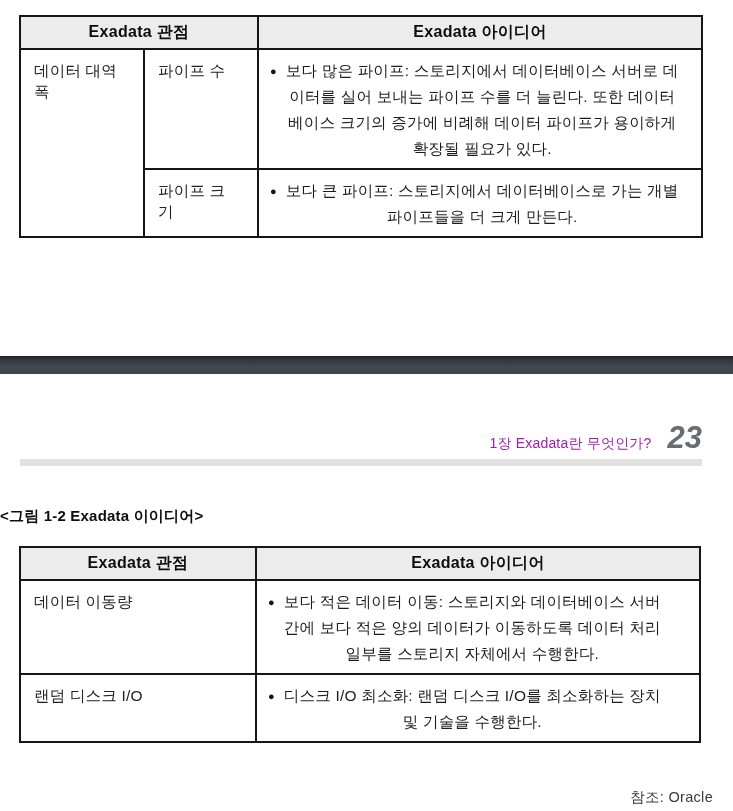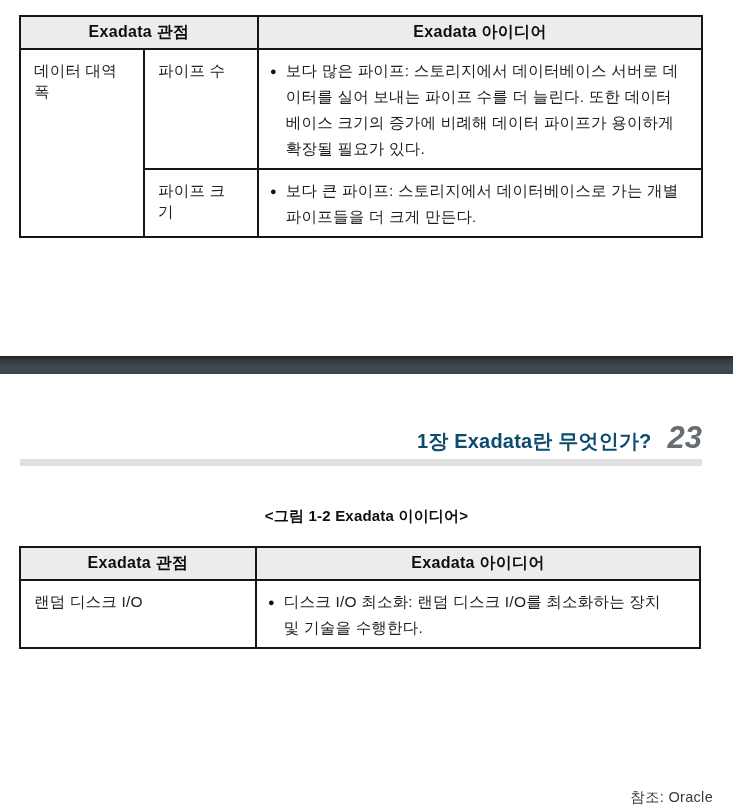--- a/index.html
+++ b/index.html
@@ -44,20 +44,21 @@
     flex: 0 0 auto;
     font-size: 11px;
     line-height: 26px;
     padding-right: 9px;
     color: #111;
   }
   .bullet-text {
     white-space: pre-line;
     line-height: 26px;
     color: #1c1c1c;
+    text-align: center;
   }
 
   #table1 { left: 19px; top: 15px; width: 684px; }
   #table2 { left: 19px; top: 546px; width: 682px; }
 
   
   .dark-bar {
     position: absolute;
     left: 0; top: 356px;
     width: 733px; height: 18px;
@@ -66,44 +67,44 @@
 
   
   .page-header {
     position: absolute;
     top: 420px; right: 31px;
     display: flex;
     align-items: baseline;
     gap: 16px;
   }
   .chapter-title {
-    font-weight: bold;
-    font-size: 20px;
-    color: #0c4a6e;
+    font-weight: normal;
+    font-size: 14px;
+    color: #a21caf;
     letter-spacing: 0.2px;
   }
   .page-number {
     font-weight: bold;
     font-size: 31px;
     color: #686d72;
     font-style: italic;
   }
   .header-rule {
     position: absolute;
     left: 20px; top: 459px;
     width: 682px; height: 7px;
     background: #e1e1e1;
   }
 
   
   .figure-caption {
     position: absolute;
     left: 0; top: 507px;
     width: 733px;
-    text-align: center;
+    text-align: left;
     font-weight: bold;
     font-size: 15px;
     color: #0d0d0d;
     letter-spacing: 0.2px;
   }
 
   
   .reference-note {
     position: absolute;
     top: 788px; right: 20px;
@@ -166,20 +167,31 @@
 <table class="doc-table" id="table2">
   <colgroup>
       <col style="width:236px">
       <col>
     </colgroup>
   <tbody>
       <tr style="height:33px">
     <th>Exadata 관점</th>
     <th>Exadata 아이디어</th>
   </tr>
+  <tr style="height:78px">
+    <td class="label-cell">데이터 이동량</td>
+    <td class="idea-cell">
+      <div class="bullet-item">
+        <span class="bullet">●</span>
+        <span class="bullet-text">보다 적은 데이터 이동: 스토리지와 데이터베이스 서버
+간에 보다 적은 양의 데이터가 이동하도록 데이터 처리
+일부를 스토리지 자체에서 수행한다.</span>
+      </div>
+    </td>
+  </tr>
   <tr style="height:57px">
     <td class="label-cell">랜덤 디스크 I/O</td>
     <td class="idea-cell">
       <div class="bullet-item">
         <span class="bullet">●</span>
         <span class="bullet-text">디스크 I/O 최소화: 랜덤 디스크 I/O를 최소화하는 장치
 및 기술을 수행한다.</span>
       </div>
     </td>
   </tr>

